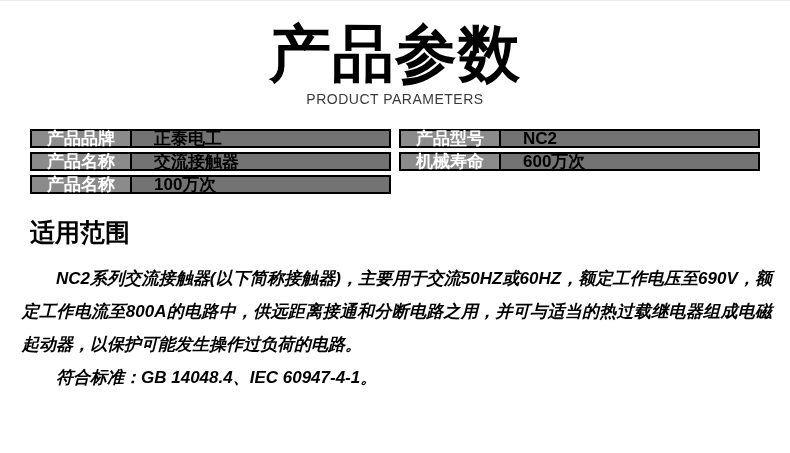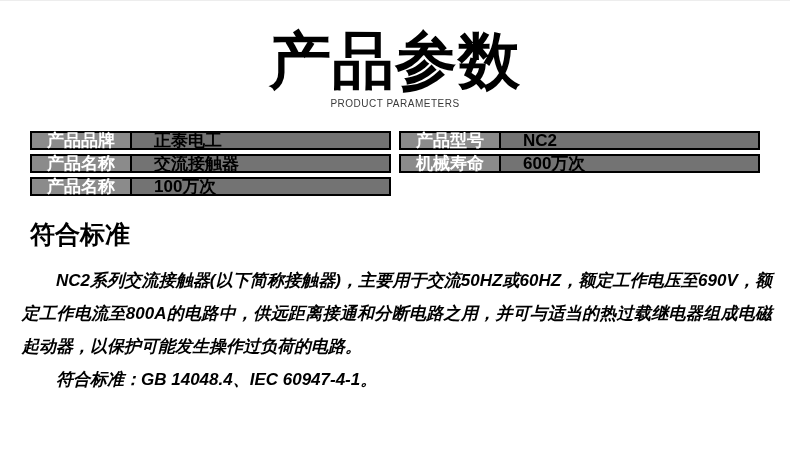--- a/index.html
+++ b/index.html
@@ -7,31 +7,31 @@
   body {
     width: 790px;
     height: 453px;
     font-family: "Liberation Sans", "DejaVu Sans", sans-serif;
     color: #000;
     overflow: hidden;
     border-top: 1px solid #ededed;
   }
   .header {
     text-align: center;
-    padding-top: 24px;
+    padding-top: 17px;
   }
   .page-title {
     font-size: 62px;
     font-weight: bold;
     color: #000;
     line-height: 1.15;
     letter-spacing: 1px;
   }
   .page-subtitle {
-    font-size: 10px;
+    font-size: 14px;
     color: #3a3a3a;
     letter-spacing: 0.5px;
     margin-top: 2px;
   }
   .spec-tables {
     display: flex;
     gap: 8px;
     margin: 22px 30px 0 30px;
   }
   .spec-table {
@@ -118,18 +118,18 @@
       <div class="spec-val">NC2</div>
     </div>
     <div class="spec-row">
       <div class="spec-hdr">机械寿命</div>
       <div class="spec-val">600万次</div>
     </div>
   </div>
 </div>
 
 <div class="section">
-  <div class="section-title">符合标准</div>
+  <div class="section-title">适用范围</div>
   <div class="section-body">
     <p>NC2系列交流接触器(以下简称接触器)，主要用于交流50HZ或60HZ，额定工作电压至690V，额定工作电流至800A的电路中，供远距离接通和分断电路之用，并可与适当的热过载继电器组成电磁起动器，以保护可能发生操作过负荷的电路。</p>
     <p>符合标准：GB 14048.4、IEC 60947-4-1。</p>
   </div>
 </div>
 
 </body></html>

